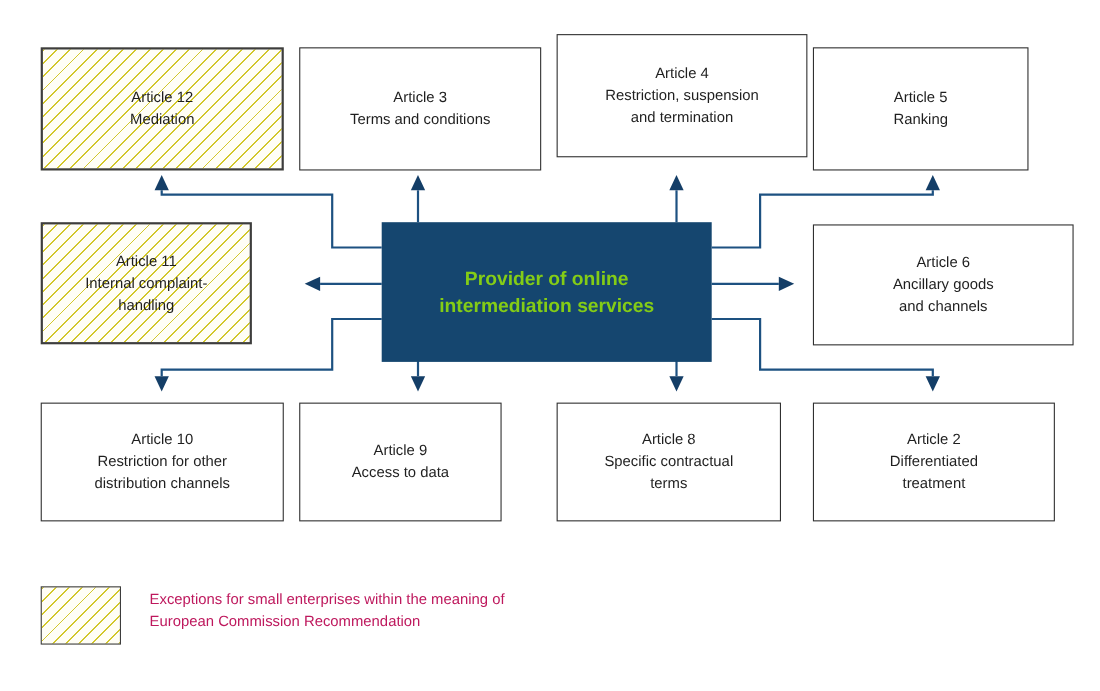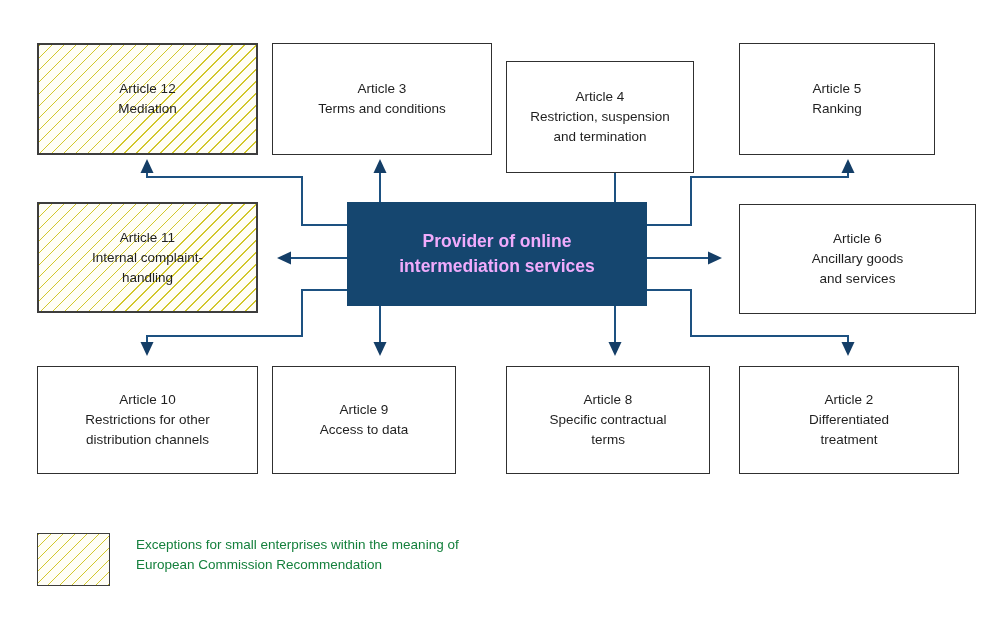--- a/index.html
+++ b/index.html
@@ -38,23 +38,23 @@
     background-color: #FFFEF6;
     background-image: repeating-linear-gradient(
       135deg,
       #D2C72B 0px, #D2C72B 1.2px,
       transparent 1.2px, transparent 8.5px
     );
   }
   .center-box {
     position: absolute;
     left: 347px; top: 202px;
-    width: 300px; height: 104px;
+    width: 300px; height: 127px;
     background: #15466F;
-    color: #f0abfc;
+    color: #84cc16;
     display: flex;
     flex-direction: column;
     justify-content: center;
     align-items: center;
     text-align: center;
     font-size: 17.5px;
     font-weight: bold;
     line-height: 25px;
   }
   .legend-swatch {
@@ -69,21 +69,21 @@
       #D2C72B 0px, #D2C72B 1.2px,
       transparent 1.2px, transparent 8.5px
     );
   }
   .legend-text {
     position: absolute;
     left: 136px; top: 535px;
     width: 420px;
     font-size: 13.5px;
     line-height: 19.5px;
-    color: #15803d;
+    color: #be185d;
   }
   .legend-text span { display: block; }
   .bl, .cl { display: block; }
 </style>
 </head>
 <body>
 
 <div class="canvas">
 
   <svg class="arrows" viewBox="0 0 1000 628" xmlns="http://www.w3.org/2000/svg">
@@ -130,50 +130,50 @@
   </svg>
 
   <div class="box hatched" style="left:37px;top:43px;width:221px;height:112px">
     <span class="bl">Article 12</span>
     <span class="bl">Mediation</span>
   </div>
   <div class="box" style="left:272px;top:43px;width:220px;height:112px">
     <span class="bl">Article 3</span>
     <span class="bl">Terms and conditions</span>
   </div>
-  <div class="box" style="left:506px;top:61px;width:188px;height:112px">
+  <div class="box" style="left:506px;top:31px;width:228px;height:112px">
     <span class="bl">Article 4</span>
     <span class="bl">Restriction, suspension</span>
     <span class="bl">and termination</span>
   </div>
   <div class="box" style="left:739px;top:43px;width:196px;height:112px">
     <span class="bl">Article 5</span>
     <span class="bl">Ranking</span>
   </div>
 
-  <div class="box hatched" style="left:37px;top:202px;width:221px;height:111px">
+  <div class="box hatched" style="left:37px;top:202px;width:192px;height:111px">
     <span class="bl">Article 11</span>
     <span class="bl">Internal complaint-</span>
     <span class="bl">handling</span>
   </div>
 
   <div class="center-box">
     <span class="cl">Provider of online</span>
     <span class="cl">intermediation services</span>
   </div>
 
   <div class="box" style="left:739px;top:204px;width:237px;height:110px">
     <span class="bl">Article 6</span>
     <span class="bl">Ancillary goods</span>
-    <span class="bl">and services</span>
+    <span class="bl">and channels</span>
   </div>
 
   <div class="box" style="left:37px;top:366px;width:221px;height:108px">
     <span class="bl">Article 10</span>
-    <span class="bl">Restrictions for other</span>
+    <span class="bl">Restriction for other</span>
     <span class="bl">distribution channels</span>
   </div>
   <div class="box" style="left:272px;top:366px;width:184px;height:108px">
     <span class="bl">Article 9</span>
     <span class="bl">Access to data</span>
   </div>
   <div class="box" style="left:506px;top:366px;width:204px;height:108px">
     <span class="bl">Article 8</span>
     <span class="bl">Specific contractual</span>
     <span class="bl">terms</span>

